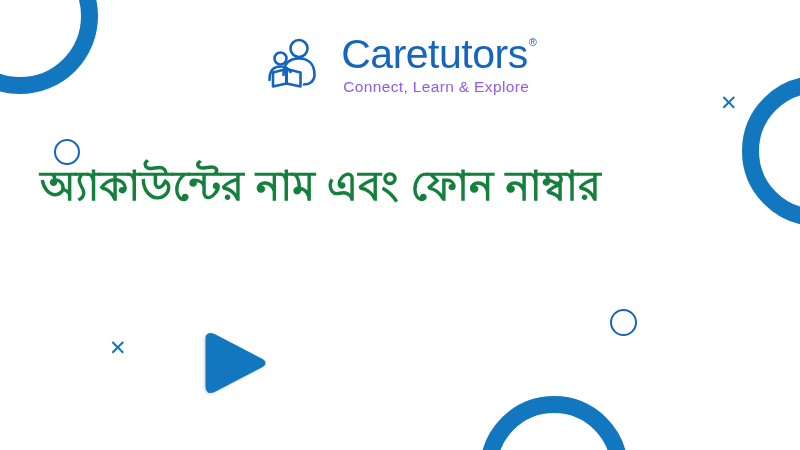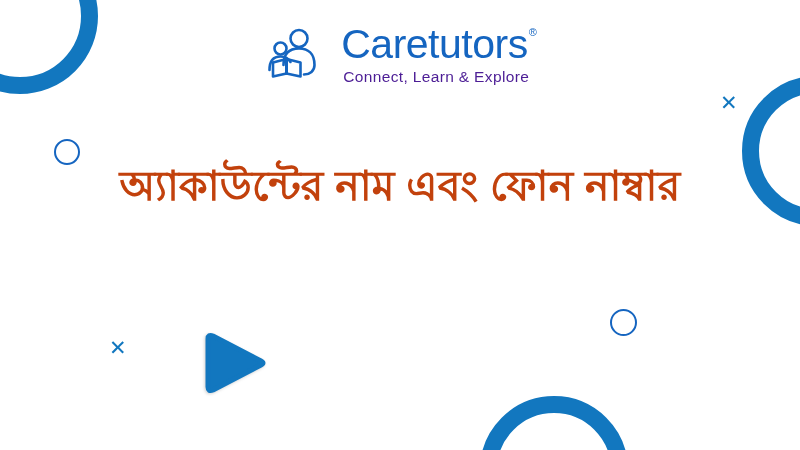--- a/index.html
+++ b/index.html
@@ -110,21 +110,21 @@
     width: 62px;
     height: 66px;
     filter: drop-shadow(-1px 1px 1.5px rgba(0,0,0,0.18));
   }
 
   
   #logo-block {
     position: absolute;
     left: 0;
     right: 0;
-    top: 24px;
+    top: 34px;
     display: flex;
     align-items: center;
     justify-content: center;
     gap: 22px;
   }
 
   #logo-mark {
     width: 56px;
     height: 54px;
     flex: 0 0 auto;
@@ -153,35 +153,35 @@
   #logo-registered {
     font-size: 11px;
     color: #1565C0;
     line-height: 1;
     margin-top: 3px;
     margin-left: 1px;
   }
 
   #logo-tagline {
     font-size: 15.5px;
-    color: #4c1d95;
+    color: #8b5cf6;
     letter-spacing: 0.35px;
     margin-top: 4px;
     margin-left: 2px;
     white-space: nowrap;
   }
 
   
   #headline {
     position: absolute;
     left: 40px;
     right: 40px;
     top: 160px;
-    text-align: center;
-    color: #c2410c;
+    text-align: left;
+    color: #15803d;
     font-weight: bold;
     font-size: 41px;
     line-height: 1.28;
     letter-spacing: 0.2px;
   }
   #headline .headline-line {
     display: block;
     white-space: nowrap;
   }
 </style>

